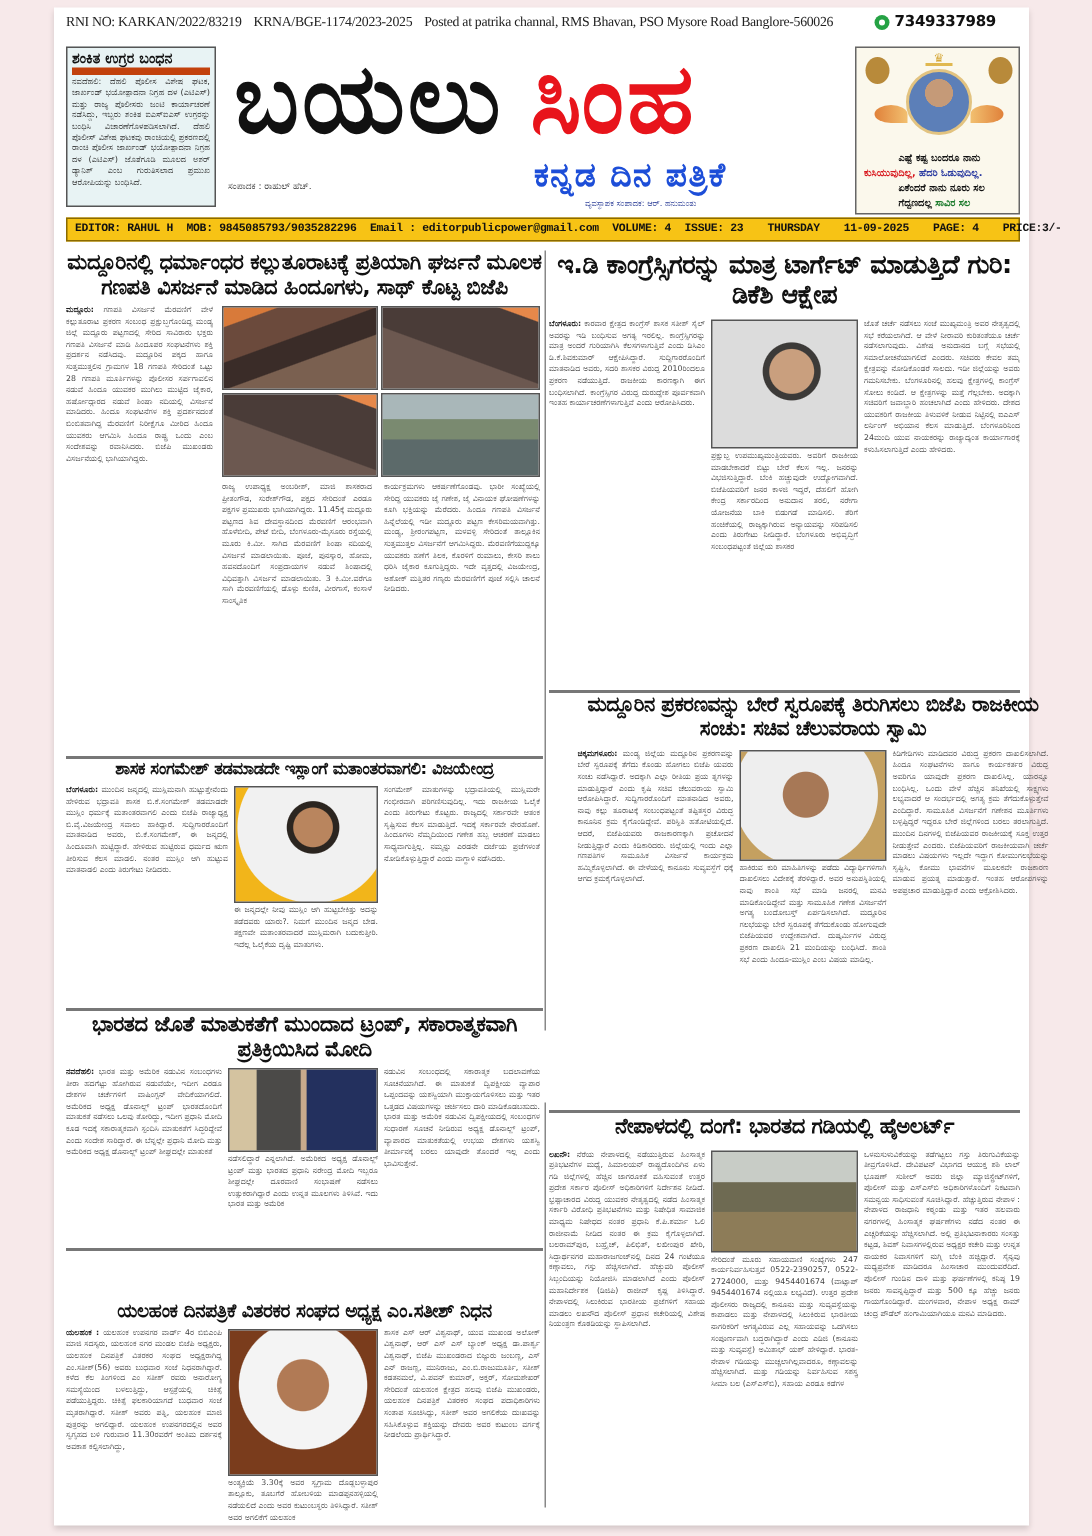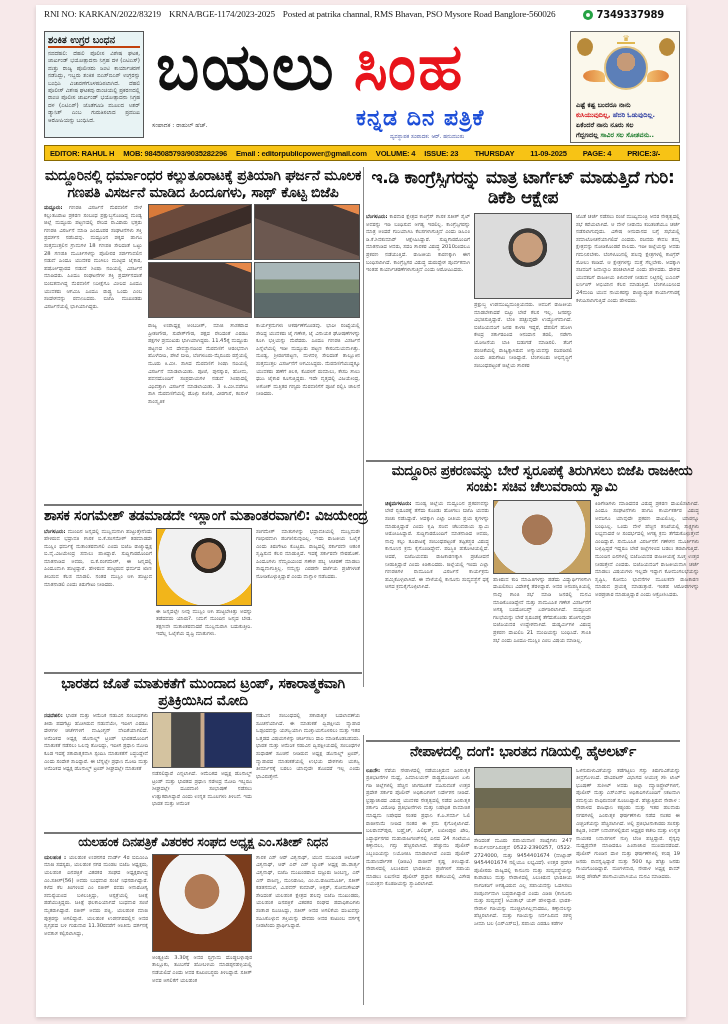--- a/index.html
+++ b/index.html
@@ -6,42 +6,42 @@
   html, body { width: 728px; height: 1024px; background: #f7e9ea; overflow: hidden; }
   body { font-family: "DejaVu Sans", sans-serif; color: #111; }
   .page { position: absolute; left: 36px; top: 5px; width: 650px; height: 1012px; background: #fff; box-shadow: 0 2px 4px rgba(0,0,0,0.15); }
   .topline { position: absolute; left: 8px; top: 4px; width: 636px; height: 16px; display: flex; align-items: flex-start; font-family: "Liberation Serif", serif; font-size: 9.2px; color: #222; white-space: nowrap; letter-spacing: -0.2px; }
   .topline span { margin-right: 8px; }
   .topline .phone { margin-left: auto; display: flex; align-items: center; font-family: "DejaVu Sans", sans-serif; font-weight: bold; font-size: 10px; color: #111; }
   .wa { width: 10px; height: 10px; border-radius: 50%; background: #25a244; margin-right: 3px; display: inline-block; position: relative; }
   .wa::after { content: ""; position: absolute; left: 3px; top: 3px; width: 4px; height: 4px; background: #fff; border-radius: 50%; }
 
   .leftbox { position: absolute; left: 8px; top: 26px; width: 100px; height: 107px; border: 1px solid #555; background: #e8f3f4; padding: 2px 3px; overflow: hidden; }
-  .leftbox .lb-title { font-weight: bold; font-size: 9.5px; border-bottom: 2px solid #c2410c; margin-bottom: 2px; }
+  .leftbox .lb-title { font-weight: bold; font-size: 9.5px; border-bottom: 5px solid #c2410c; margin-bottom: 2px; }
   .leftbox .lb-text { font-size: 5.5px; line-height: 7.4px; color: #333; text-align: justify; }
 
   .masthead { position: absolute; left: 112px; top: 22px; width: 420px; height: 116px; }
   .mast-title { position: absolute; left: 8px; top: 0; font-family: "DejaVu Sans", sans-serif; font-weight: 900; font-size: 64px; letter-spacing: 2px; line-height: 80px; white-space: nowrap; }
   .mast-title .black { color: #111; }
   .mast-title .red { color: #e8141b; margin-left: 18px; }
   .mast-sub { position: absolute; left: 208px; top: 78px; font-weight: bold; font-size: 22px; color: #1d4ed8; letter-spacing: 1px; }
   .mast-editor { position: absolute; left: 4px; top: 94px; font-size: 6px; color: #333; }
   .mast-manager { position: absolute; left: 242px; top: 106px; font-size: 5.5px; color: #33449a; }
 
   .rightbox { position: absolute; left: 534px; top: 26px; width: 110px; height: 112px; border: 1px solid #666; background: #fbf8ec; overflow: hidden; }
   .rb-photo { position: absolute; left: 33px; top: 14px; width: 44px; height: 44px; border-radius: 50%; background: radial-gradient(circle at 50% 35%, #c59a78 0 28%, #5c7fb8 29% 100%); border: 2px solid #e2c380; }
   .rb-crown { position: absolute; left: 46px; top: 4px; width: 18px; height: 8px; border-bottom: 2px solid #e0b850; color: #d6a93c; font-size: 8px; text-align: center; line-height: 6px; }
   .rb-lion { position: absolute; top: 6px; width: 16px; height: 18px; border-radius: 50%; background: #b88a3a; }
   .rb-lion.l { left: 6px; } .rb-lion.r { left: 88px; }
   .rb-wing { position: absolute; top: 38px; width: 22px; height: 12px; background: linear-gradient(90deg, #e0813a, #f2c070); border-radius: 50% 50% 0 50%; }
   .rb-wing.l { left: 12px; } .rb-wing.r { left: 76px; transform: scaleX(-1); }
   .rb-quote { position: absolute; left: 5px; top: 68px; width: 100px; font-size: 6.5px; line-height: 10px; font-weight: bold; }
-  .rb-quote .q1 { color: #111; } .rb-quote .q2 { color: #d8181e; } .rb-quote .q2b { color: #2a3aa0; } .rb-quote .q4 { color: #1a7a2a; }
-
-  .infobar { position: absolute; left: 8px; top: 140px; width: 636px; height: 16px; background: #f7c315; border: 1px solid #8a6a00; display: flex; align-items: center; padding: 0 5px; font-family: Liberation Sans, sans-serif; font-size: 7.6px; font-weight: bold; white-space: nowrap; letter-spacing: -0.2px; }
+  .rb-quote .q1 { color: #111; margin-left: 23px; } .rb-quote .q2 { color: #d8181e; } .rb-quote .q2b { color: #2a3aa0; } .rb-quote .q4 { color: #1a7a2a; }
+
+  .infobar { position: absolute; left: 8px; top: 140px; width: 636px; height: 16px; background: #f7c315; border: 1px solid #8a6a00; display: flex; align-items: center; padding: 0 5px; font-family: Liberation Mono, monospace; font-size: 7.6px; font-weight: bold; white-space: nowrap; letter-spacing: -0.2px; }
   .infobar span { margin-right: 9px; }
   .infobar .gap { margin-right: 16px; }
 
   .col-left { position: absolute; left: 8px; top: 162px; width: 318px; }
   .col-right { position: absolute; left: 330px; top: 162px; width: 314px; }
   .vsep { position: absolute; left: 327px; top: 162px; width: 1px; height: 520px; background: #888; }
   .vsep2 { position: absolute; left: 327px; top: 730px; width: 1px; height: 270px; background: #888; }
 
   .headline { font-weight: bold; color: #111; text-align: center; line-height: 1.18; letter-spacing: -0.3px; }
   .hsep { height: 2px; background: #777; margin: 3px 0; }
@@ -129,21 +129,21 @@
         <div class="photo crowd2" style="position:absolute;left:104px;top:58px;width:104px;height:56px;"></div>
         <div class="photo street" style="position:absolute;left:210px;top:58px;width:106px;height:56px;"></div>
         <div class="txtcol" style="position:absolute;left:104px;top:118px;width:100px;height:172px;">ರಾಜ್ಯ ಉಪಾಧ್ಯಕ್ಷ ಅಂಬರೀಶ್, ಮಾಜಿ ಶಾಸಕರಾದ ಪ್ರೀತಂಗೌಡ, ಸುರೇಶ್‌ಗೌಡ, ಪಕ್ಷದ ಸೇರಿದಂತೆ ಎರಡೂ ಪಕ್ಷಗಳ ಪ್ರಮುಖರು ಭಾಗಿಯಾಗಿದ್ದರು. 11.45ಕ್ಕೆ ಮದ್ದೂರು ಪಟ್ಟಣದ ಶಿವ ದೇವಸ್ಥಾನದಿಂದ ಮೆರವಣಿಗೆ ಆರಂಭವಾಗಿ ಹೊಳೆಬೀದಿ, ಪೇಟೆ ಬೀದಿ, ಬೆಂಗಳೂರು-ಮೈಸೂರು ರಸ್ತೆಯಲ್ಲಿ ಮೂರು ಕಿ.ಮೀ. ಸಾಗಿದ ಮೆರವಣಿಗೆ ಶಿಂಷಾ ನದಿಯಲ್ಲಿ ವಿಸರ್ಜನೆ ಮಾಡಲಾಯಿತು. ಪೂಜೆ, ಪುನಸ್ಕಾರ, ಹೋಮ, ಹವನದೊಂದಿಗೆ ಸಂಪ್ರದಾಯಗಳ ನಡುವೆ ಶಿಂಷಾದಲ್ಲಿ ವಿಧಿವತ್ತಾಗಿ ವಿಸರ್ಜನೆ ಮಾಡಲಾಯಿತು. 3 ಕಿ.ಮೀ.ವರೆಗೂ ಸಾಗಿ ಮೆರವಣಿಗೆಯಲ್ಲಿ ಡೊಳ್ಳು ಕುಣಿತ, ವೀರಗಾಸೆ, ಕಂಸಾಳೆ ಸಾಂಸ್ಕೃತಿಕ</div>
         <div class="txtcol" style="position:absolute;left:212px;top:118px;width:104px;height:172px;">ಕಾರ್ಯಕ್ರಮಗಳು ಆಕರ್ಷಣೆಗೊಂಡವು. ಭಾರೀ ಸಂಖ್ಯೆಯಲ್ಲಿ ಸೇರಿದ್ದ ಯುವಕರು ಜೈ ಗಣೇಶ, ಜೈ ವಿನಾಯಕ ಘೋಷಣೆಗಳನ್ನು ಕೂಗಿ ಭಕ್ತಿಯನ್ನು ಮೆರೆದರು. ಹಿಂದೂ ಗಣಪತಿ ವಿಸರ್ಜನೆ ಹಿನ್ನೆಲೆಯಲ್ಲಿ ಇಡೀ ಮದ್ದೂರು ಪಟ್ಟಣ ಕೇಸರಿಮಯವಾಗಿತ್ತು. ಮಂಡ್ಯ, ಶ್ರೀರಂಗಪಟ್ಟಣ, ಮಳವಳ್ಳಿ ಸೇರಿದಂತೆ ತಾಲ್ಲೂಕಿನ ಸುತ್ತಮುತ್ತಲ ವಿಸರ್ಜನೆಗೆ ಆಗಮಿಸಿದ್ದರು. ಮೆರವಣಿಗೆಯುದ್ದಕ್ಕೂ ಯುವಕರು ಹಣೆಗೆ ತಿಲಕ, ಕೊರಳಿಗೆ ರುಮಾಲು, ಕೇಸರಿ ಶಾಲು ಧರಿಸಿ ಜೈಕಾರ ಕೂಗುತ್ತಿದ್ದರು. ಇದೇ ವೃತ್ತದಲ್ಲಿ ವಿಜಯೇಂದ್ರ, ಅಶೋಕ್ ಮತ್ತಿತರ ಗಣ್ಯರು ಮೆರವಣಿಗೆಗೆ ಪೂಜೆ ಸಲ್ಲಿಸಿ ಚಾಲನೆ ನೀಡಿದರು.</div>
       </div>
     </div>
 
     <div class="hsep" style="position:absolute;left:0;top:334px;width:318px;"></div>
 
     <div class="article" style="left:0;top:340px;width:318px;height:160px;">
-      <div class="headline" style="font-size:14px;white-space:nowrap;">ಶಾಸಕ ಸಂಗಮೇಶ್ ತಡಮಾಡದೇ ಇಸ್ಲಾಂಗೆ ಮತಾಂತರವಾಗಲಿ: ವಿಜಯೇಂದ್ರ</div>
+      <div class="headline" style="font-size:11px;white-space:nowrap;">ಶಾಸಕ ಸಂಗಮೇಶ್ ತಡಮಾಡದೇ ಇಸ್ಲಾಂಗೆ ಮತಾಂತರವಾಗಲಿ: ವಿಜಯೇಂದ್ರ</div>
       <div style="position:relative;height:130px;margin-top:4px;">
         <div class="txtcol" style="position:absolute;left:0;top:0;width:108px;height:130px;"><b>ಬೆಂಗಳೂರು:</b> <span>ಮುಂದಿನ ಜನ್ಮದಲ್ಲಿ ಮುಸ್ಲಿಮನಾಗಿ ಹುಟ್ಟುತ್ತೇನೆಂದು ಹೇಳಿರುವ ಭದ್ರಾವತಿ ಶಾಸಕ ಬಿ.ಕೆ.ಸಂಗಮೇಶ್ ತಡಮಾಡದೇ ಮುಸ್ಲಿಂ ಧರ್ಮಕ್ಕೆ ಮತಾಂತರವಾಗಲಿ ಎಂದು ಬಿಜೆಪಿ ರಾಜ್ಯಾಧ್ಯಕ್ಷ ಬಿ.ವೈ.ವಿಜಯೇಂದ್ರ ಸವಾಲು ಹಾಕಿದ್ದಾರೆ. ಸುದ್ದಿಗಾರರೊಂದಿಗೆ ಮಾತನಾಡಿದ ಅವರು, ಬಿ.ಕೆ.ಸಂಗಮೇಶ್, ಈ ಜನ್ಮದಲ್ಲಿ ಹಿಂದೂವಾಗಿ ಹುಟ್ಟಿದ್ದಾರೆ. ಹೇಳಿರುವ ಹುಟ್ಟಿರುವ ಧರ್ಮದ ಋಣ ತೀರಿಸುವ ಕೆಲಸ ಮಾಡಲಿ. ನಂತರ ಮುಸ್ಲಿಂ ಆಗಿ ಹುಟ್ಟುವ ಮಾತನಾಡಲಿ ಎಂದು ತಿರುಗೇಟು ನೀಡಿದರು.</span></div>
         <div class="photo vij" style="position:absolute;left:112px;top:0;width:96px;height:78px;"></div>
         <div class="txtcol" style="position:absolute;left:112px;top:80px;width:96px;height:50px;">ಈ ಜನ್ಮದಲ್ಲೇ ನೀವು ಮುಸ್ಲಿಂ ಆಗಿ ಹುಟ್ಟಬೇಕಿತ್ತು ಅದನ್ನು ತಡೆದವರು ಯಾರು?. ನಿಮಗೆ ಮುಂದಿನ ಜನ್ಮದ ಬೇಡ. ತಕ್ಷಣವೇ ಮತಾಂತರವಾದರೆ ಮುಸ್ಲಿಮರಾಗಿ ಬದುಕುತ್ತೀರಿ. ಇದೆಲ್ಲ ಓಲೈಕೆಯ ದೃಷ್ಟಿ ಮಾತುಗಳು.</div>
         <div class="txtcol" style="position:absolute;left:212px;top:0;width:104px;height:130px;">ಸಂಗಮೇಶ್ ಮಾತುಗಳನ್ನು ಭದ್ರಾವತಿಯಲ್ಲಿ ಮುಸ್ಲಿಮರೇ ಗಂಭೀರವಾಗಿ ಪರಿಗಣಿಸುವುದಿಲ್ಲ. ಇದು ರಾಜಕೀಯ ಓಲೈಕೆ ಎಂದು ತಿರುಗೇಟು ಕೊಟ್ಟರು. ರಾಜ್ಯದಲ್ಲಿ ಸರ್ಕಾರವೇ ಆತಂಕ ಸೃಷ್ಟಿಸುವ ಕೆಲಸ ಮಾಡುತ್ತಿದೆ. ಇದಕ್ಕೆ ಸರ್ಕಾರವೇ ನೇರಹೊಣೆ. ಹಿಂದೂಗಳು ನೆಮ್ಮದಿಯಿಂದ ಗಣೇಶ ಹಬ್ಬ ಆಚರಣೆ ಮಾಡಲು ಸಾಧ್ಯವಾಗುತ್ತಿಲ್ಲ. ನಮ್ಮನ್ನು ಎರಡನೇ ದರ್ಜೆಯ ಪ್ರಜೆಗಳಂತೆ ನೋಡಿಕೊಳ್ಳುತ್ತಿದ್ದಾರೆ ಎಂದು ವಾಗ್ದಾಳಿ ನಡೆಸಿದರು.</div>
       </div>
     </div>
 
     <div class="hsep" style="position:absolute;left:0;top:502px;width:318px;"></div>
 
@@ -153,21 +153,21 @@
         <div class="txtcol" style="position:absolute;left:0;top:0;width:104px;height:108px;"><b>ನವದೆಹಲಿ:</b> <span>ಭಾರತ ಮತ್ತು ಅಮೆರಿಕ ನಡುವಿನ ಸಂಬಂಧಗಳು ತೀರಾ ಹದಗೆಟ್ಟು ಹೋಗಿರುವ ನಡುವೆಯೇ, ಇದೀಗ ಎರಡೂ ದೇಶಗಳ ಚರ್ಚೆಗಳಿಗೆ ವಾಷಿಂಗ್ಟನ್ ವೇದಿಕೆಯಾಗಲಿದೆ. ಅಮೆರಿಕದ ಅಧ್ಯಕ್ಷ ಡೊನಾಲ್ಡ್ ಟ್ರಂಪ್ ಭಾರತದೊಂದಿಗೆ ಮಾತುಕತೆ ನಡೆಸಲು ಒಲವು ತೋರಿದ್ದು, ಇದೀಗ ಪ್ರಧಾನಿ ಮೋದಿ ಕೂಡ ಇದಕ್ಕೆ ಸಕಾರಾತ್ಮಕವಾಗಿ ಸ್ಪಂದಿಸಿ ಮಾತುಕತೆಗೆ ಸಿದ್ಧರಿದ್ದೇವೆ ಎಂದು ಸಂದೇಶ ಸಾರಿದ್ದಾರೆ. ಈ ಬೆನ್ನಲ್ಲೇ ಪ್ರಧಾನಿ ಮೋದಿ ಮತ್ತು ಅಮೆರಿಕದ ಅಧ್ಯಕ್ಷ ಡೊನಾಲ್ಡ್ ಟ್ರಂಪ್ ಶೀಘ್ರದಲ್ಲೇ ಮಾತುಕತೆ</span></div>
         <div class="photo modi" style="position:absolute;left:108px;top:0;width:100px;height:56px;"></div>
         <div class="txtcol" style="position:absolute;left:108px;top:58px;width:100px;height:50px;">ನಡೆಸಲಿದ್ದಾರೆ ಎನ್ನಲಾಗಿದೆ. ಅಮೆರಿಕದ ಅಧ್ಯಕ್ಷ ಡೊನಾಲ್ಡ್ ಟ್ರಂಪ್ ಮತ್ತು ಭಾರತದ ಪ್ರಧಾನಿ ನರೇಂದ್ರ ಮೋದಿ ಇಬ್ಬರೂ ಶೀಘ್ರದಲ್ಲೇ ದೂರವಾಣಿ ಸಂಭಾಷಣೆ ನಡೆಸಲು ಉತ್ಸುಕರಾಗಿದ್ದಾರೆ ಎಂದು ಉನ್ನತ ಮೂಲಗಳು ತಿಳಿಸಿವೆ. ಇದು ಭಾರತ ಮತ್ತು ಅಮೆರಿಕ</div>
         <div class="txtcol" style="position:absolute;left:212px;top:0;width:104px;height:108px;">ನಡುವಿನ ಸಂಬಂಧದಲ್ಲಿ ಸಕಾರಾತ್ಮಕ ಬದಲಾವಣೆಯ ಸೂಚನೆಯಾಗಿದೆ. ಈ ಮಾತುಕತೆ ದ್ವಿಪಕ್ಷೀಯ ವ್ಯಾಪಾರ ಒಪ್ಪಂದವನ್ನು ಯಶಸ್ವಿಯಾಗಿ ಮುಕ್ತಾಯಗೊಳಿಸಲು ಮತ್ತು ಇತರ ಒತ್ತಡದ ವಿಷಯಗಳನ್ನು ಚರ್ಚಿಸಲು ದಾರಿ ಮಾಡಿಕೊಡಬಹುದು. ಭಾರತ ಮತ್ತು ಅಮೆರಿಕ ನಡುವಿನ ದ್ವಿಪಕ್ಷೀಯದಲ್ಲಿ ಸಂಬಂಧಗಳ ಸುಧಾರಣೆ ಸೂಚನೆ ನೀಡಿರುವ ಅಧ್ಯಕ್ಷ ಡೊನಾಲ್ಡ್ ಟ್ರಂಪ್, ವ್ಯಾಪಾರದ ಮಾತುಕತೆಯಲ್ಲಿ ಉಭಯ ದೇಶಗಳು ಯಶಸ್ವಿ ತೀರ್ಮಾನಕ್ಕೆ ಬರಲು ಯಾವುದೇ ತೊಂದರೆ ಇಲ್ಲ ಎಂದು ಭಾವಿಸುತ್ತೇನೆ.</div>
       </div>
     </div>
 
     <div class="hsep" style="position:absolute;left:0;top:662px;width:318px;"></div>
 
     <div class="article" style="left:0;top:668px;width:318px;height:180px;">
-      <div class="headline" style="font-size:12.5px;white-space:nowrap;">ಯಲಹಂಕ ದಿನಪತ್ರಿಕೆ ವಿತರಕರ ಸಂಘದ ಅಧ್ಯಕ್ಷ ಎಂ.ಸತೀಶ್ ನಿಧನ</div>
+      <div class="headline" style="font-size:12.5px;white-space:nowrap;margin-top:32px;">ಯಲಹಂಕ ದಿನಪತ್ರಿಕೆ ವಿತರಕರ ಸಂಘದ ಅಧ್ಯಕ್ಷ ಎಂ.ಸತೀಶ್ ನಿಧನ</div>
       <div style="position:relative;height:152px;margin-top:4px;">
         <div class="txtcol" style="position:absolute;left:0;top:0;width:104px;height:152px;"><b>ಯಲಹಂಕ :</b> <span>ಯಲಹಂಕ ಉಪನಗರ ವಾರ್ಡ್ 4ರ ಬಿಬಿಎಂಪಿ ಮಾಜಿ ಸದಸ್ಯರು, ಯಲಹಂಕ ನಗರ ಮಂಡಲ ಬಿಜೆಪಿ ಅಧ್ಯಕ್ಷರು, ಯಲಹಂಕ ದಿನಪತ್ರಿಕೆ ವಿತರಕರ ಸಂಘದ ಅಧ್ಯಕ್ಷರಾಗಿದ್ದ ಎಂ.ಸತೀಶ್(56) ಅವರು ಬುಧವಾರ ಸಂಜೆ ನಿಧನರಾಗಿದ್ದಾರೆ. ಕಳೆದ ಕೆಲ ತಿಂಗಳಿಂದ ಎಂ ಸತೀಶ್ ರವರು ಅನಾರೋಗ್ಯ ಸಮಸ್ಯೆಯಿಂದ ಬಳಲುತ್ತಿದ್ದು, ಆಸ್ಪತ್ರೆಯಲ್ಲಿ ಚಿಕಿತ್ಸೆ ಪಡೆಯುತ್ತಿದ್ದರು. ಚಿಕಿತ್ಸೆ ಫಲಕಾರಿಯಾಗದೆ ಬುಧವಾರ ಸಂಜೆ ಮೃತರಾಗಿದ್ದಾರೆ. ಸತೀಶ್ ಅವರು ಪತ್ನಿ, ಯಲಹಂಕ ಮಾಜಿ ಪುತ್ರರನ್ನು ಅಗಲಿದ್ದಾರೆ. ಯಲಹಂಕ ಉಪನಗರದಲ್ಲಿನ ಅವರ ಸ್ವಗೃಹದ ಬಳಿ ಗುರುವಾರ 11.30ರವರೆಗೆ ಅಂತಿಮ ದರ್ಶನಕ್ಕೆ ಅವಕಾಶ ಕಲ್ಪಿಸಲಾಗಿದ್ದು,</span></div>
         <div class="photo satish" style="position:absolute;left:108px;top:0;width:100px;height:98px;"></div>
         <div class="txtcol" style="position:absolute;left:108px;top:100px;width:100px;height:52px;">ಅಂತ್ಯಕ್ರಿಯೆ 3.30ಕ್ಕೆ ಅವರ ಸ್ವಗ್ರಾಮ ದೊಡ್ಡಬಳ್ಳಾಪುರ ತಾಲ್ಲೂಕು, ತೂಬಗೆರೆ ಹೋಬಳಿಯ ಮಾಡಪ್ಪನಹಳ್ಳಿಯಲ್ಲಿ ನಡೆಯಲಿದೆ ಎಂದು ಅವರ ಕುಟುಂಬಸ್ಥರು ತಿಳಿಸಿದ್ದಾರೆ. ಸತೀಶ್ ಅವರ ಅಗಲಿಕೆಗೆ ಯಲಹಂಕ</div>
         <div class="txtcol" style="position:absolute;left:212px;top:0;width:104px;height:152px;">ಶಾಸಕ ಎಸ್ ಆರ್ ವಿಶ್ವನಾಥ್, ಯುವ ಮುಖಂಡ ಅಲೋಕ್ ವಿಶ್ವನಾಥ್, ಆರ್ ಎಸ್ ಎಸ್ ಬ್ಯಾಂಕ್ ಅಧ್ಯಕ್ಷ ಡಾ.ಪಾರ್ಶ್ವ ವಿಶ್ವನಾಥ್, ಬಿಜೆಪಿ ಮುಖಂಡರಾದ ಬಿಜ್ಜುರು ಜಂಬಣ್ಣ, ಎಸ್ ಎನ್ ರಾಜಣ್ಣ, ಮುನಿರಾಜು, ಎಂ.ಬಿ.ರಾಜುಮೂರ್ತಿ, ಸತೀಶ್ ಕಡತನಮಲೆ, ವಿ.ಪವನ್ ಕುಮಾರ್, ಅಕ್ತರ್, ಸೋಮಶೇಖರ್ ಸೇರಿದಂತೆ ಯಲಹಂಕ ಕ್ಷೇತ್ರದ ಹಲವು ಬಿಜೆಪಿ ಮುಖಂಡರು, ಯಲಹಂಕ ದಿನಪತ್ರಿಕೆ ವಿತರಕರ ಸಂಘದ ಪದಾಧಿಕಾರಿಗಳು ಸಂತಾಪ ಸೂಚಿಸಿದ್ದು, ಸತೀಶ್ ಅವರ ಅಗಲಿಕೆಯ ದುಃಖವನ್ನು ಸಹಿಸಿಕೊಳ್ಳುವ ಶಕ್ತಿಯನ್ನು ದೇವರು ಅವರ ಕುಟುಂಬ ವರ್ಗಕ್ಕೆ ನೀಡಲೆಂದು ಪ್ರಾರ್ಥಿಸಿದ್ದಾರೆ.</div>
       </div>
     </div>
   </div>
 
   <div class="col-right">

